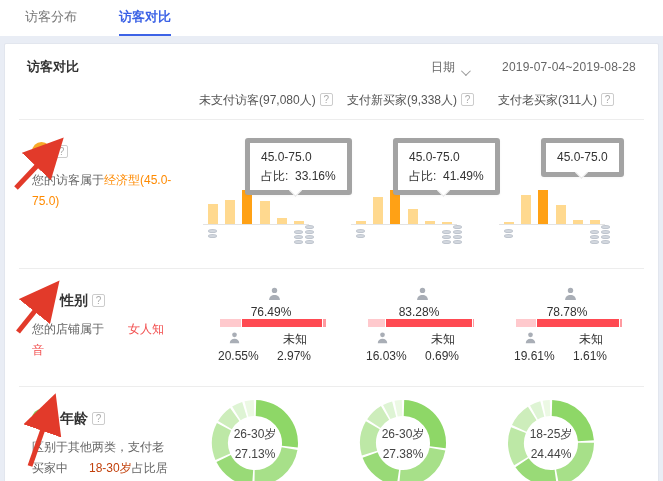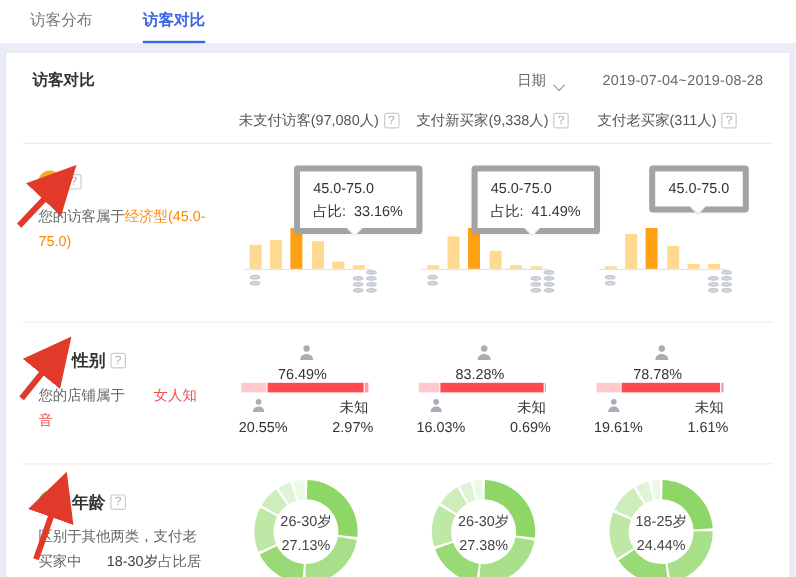--- a/index.html
+++ b/index.html
@@ -31,37 +31,37 @@
 
   
   .leftcell { padding:22px 6px 0 13px; }
   .sec-titlerow { display:flex; align-items:center; }
   .sec-icon { width:19px; height:19px; border-radius:50%; display:flex; align-items:center; justify-content:center; color:#fff; font-size:11px; font-weight:bold; flex:none; }
   .sec-icon svg { display:block; }
   .sec-title { font-size:14px; font-weight:bold; color:#333; margin-left:9px; }
   .sec-desc { margin-top:9px; font-size:12px; color:#666; line-height:1.75; width:140px; }
   .hl-orange { color:#ff8a00; }
   .hl-red { color:#f24f4f;margin-left:24px; }
-  .hl-green { color:#404040;padding-left:21px; }
+  .hl-green { color:#c2410c;padding-left:21px; }
 
   
   .cons-cell { position:relative; height:148px; }
   .tooltip { position:absolute; top:18px; left:6px; background:#fff; border:5px solid #a3a3a3; border-radius:3px; padding:5px 11px; font-size:12px; color:#333; line-height:1.55; white-space:nowrap; box-shadow:0 1px 3px rgba(0,0,0,.04); z-index:2;margin-left:40px; }
   .tooltip::after { content:""; position:absolute; left:42%; bottom:-5px; width:8px; height:8px; background:#fff; border-right:1px solid #e6e6e6; border-bottom:1px solid #e6e6e6; transform:rotate(45deg); }
   .barchart { position:absolute; top:67px; left:4px; width:106px; height:38px; border-bottom:1px solid #e3e3e3; display:flex; align-items:flex-end; justify-content:space-between; padding:0 5px; }
   .bar { width:10px; background:#ffd98f; }
   .bar.hl { background:#ffa115; }
   .coins { position:absolute; display:flex; align-items:flex-end; gap:2px; }
   .coins.low { top:109px; left:9px; }
   .coins.high { top:105px; left:95px; }
   .coinstack { display:flex; flex-direction:column; gap:1px; }
   .coin { width:9px; height:4px; border-radius:50%; background:#d3d8df; border:1px solid #bfc5ce; }
 
   
-  .gen-cell { position:relative; height:117px; font-size:12px; color:#333; }
+  .gen-cell { position:relative; height:117px; font-size:12px; color:#333;margin-left:19px; }
   .g-bar { position:absolute; top:50px; left:2px; width:106px; height:8px; display:flex; gap:1px; }
   .g-seg { height:8px; }
   .seg-male { background:#ffc9cd; }
   .seg-female { background:#ff4a52; }
   .seg-unknown { background:#ff9aa0; }
   .g-femicon { position:absolute; top:17px; left:48px; }
   .g-fempct { position:absolute; top:36px; left:0; width:106px; text-align:center; }
   .g-maleicon { position:absolute; top:62px; left:9px; }
   .g-malepct { position:absolute; top:80px; left:0px; }
   .g-unklabel { position:absolute; top:62px; right:40px; }

